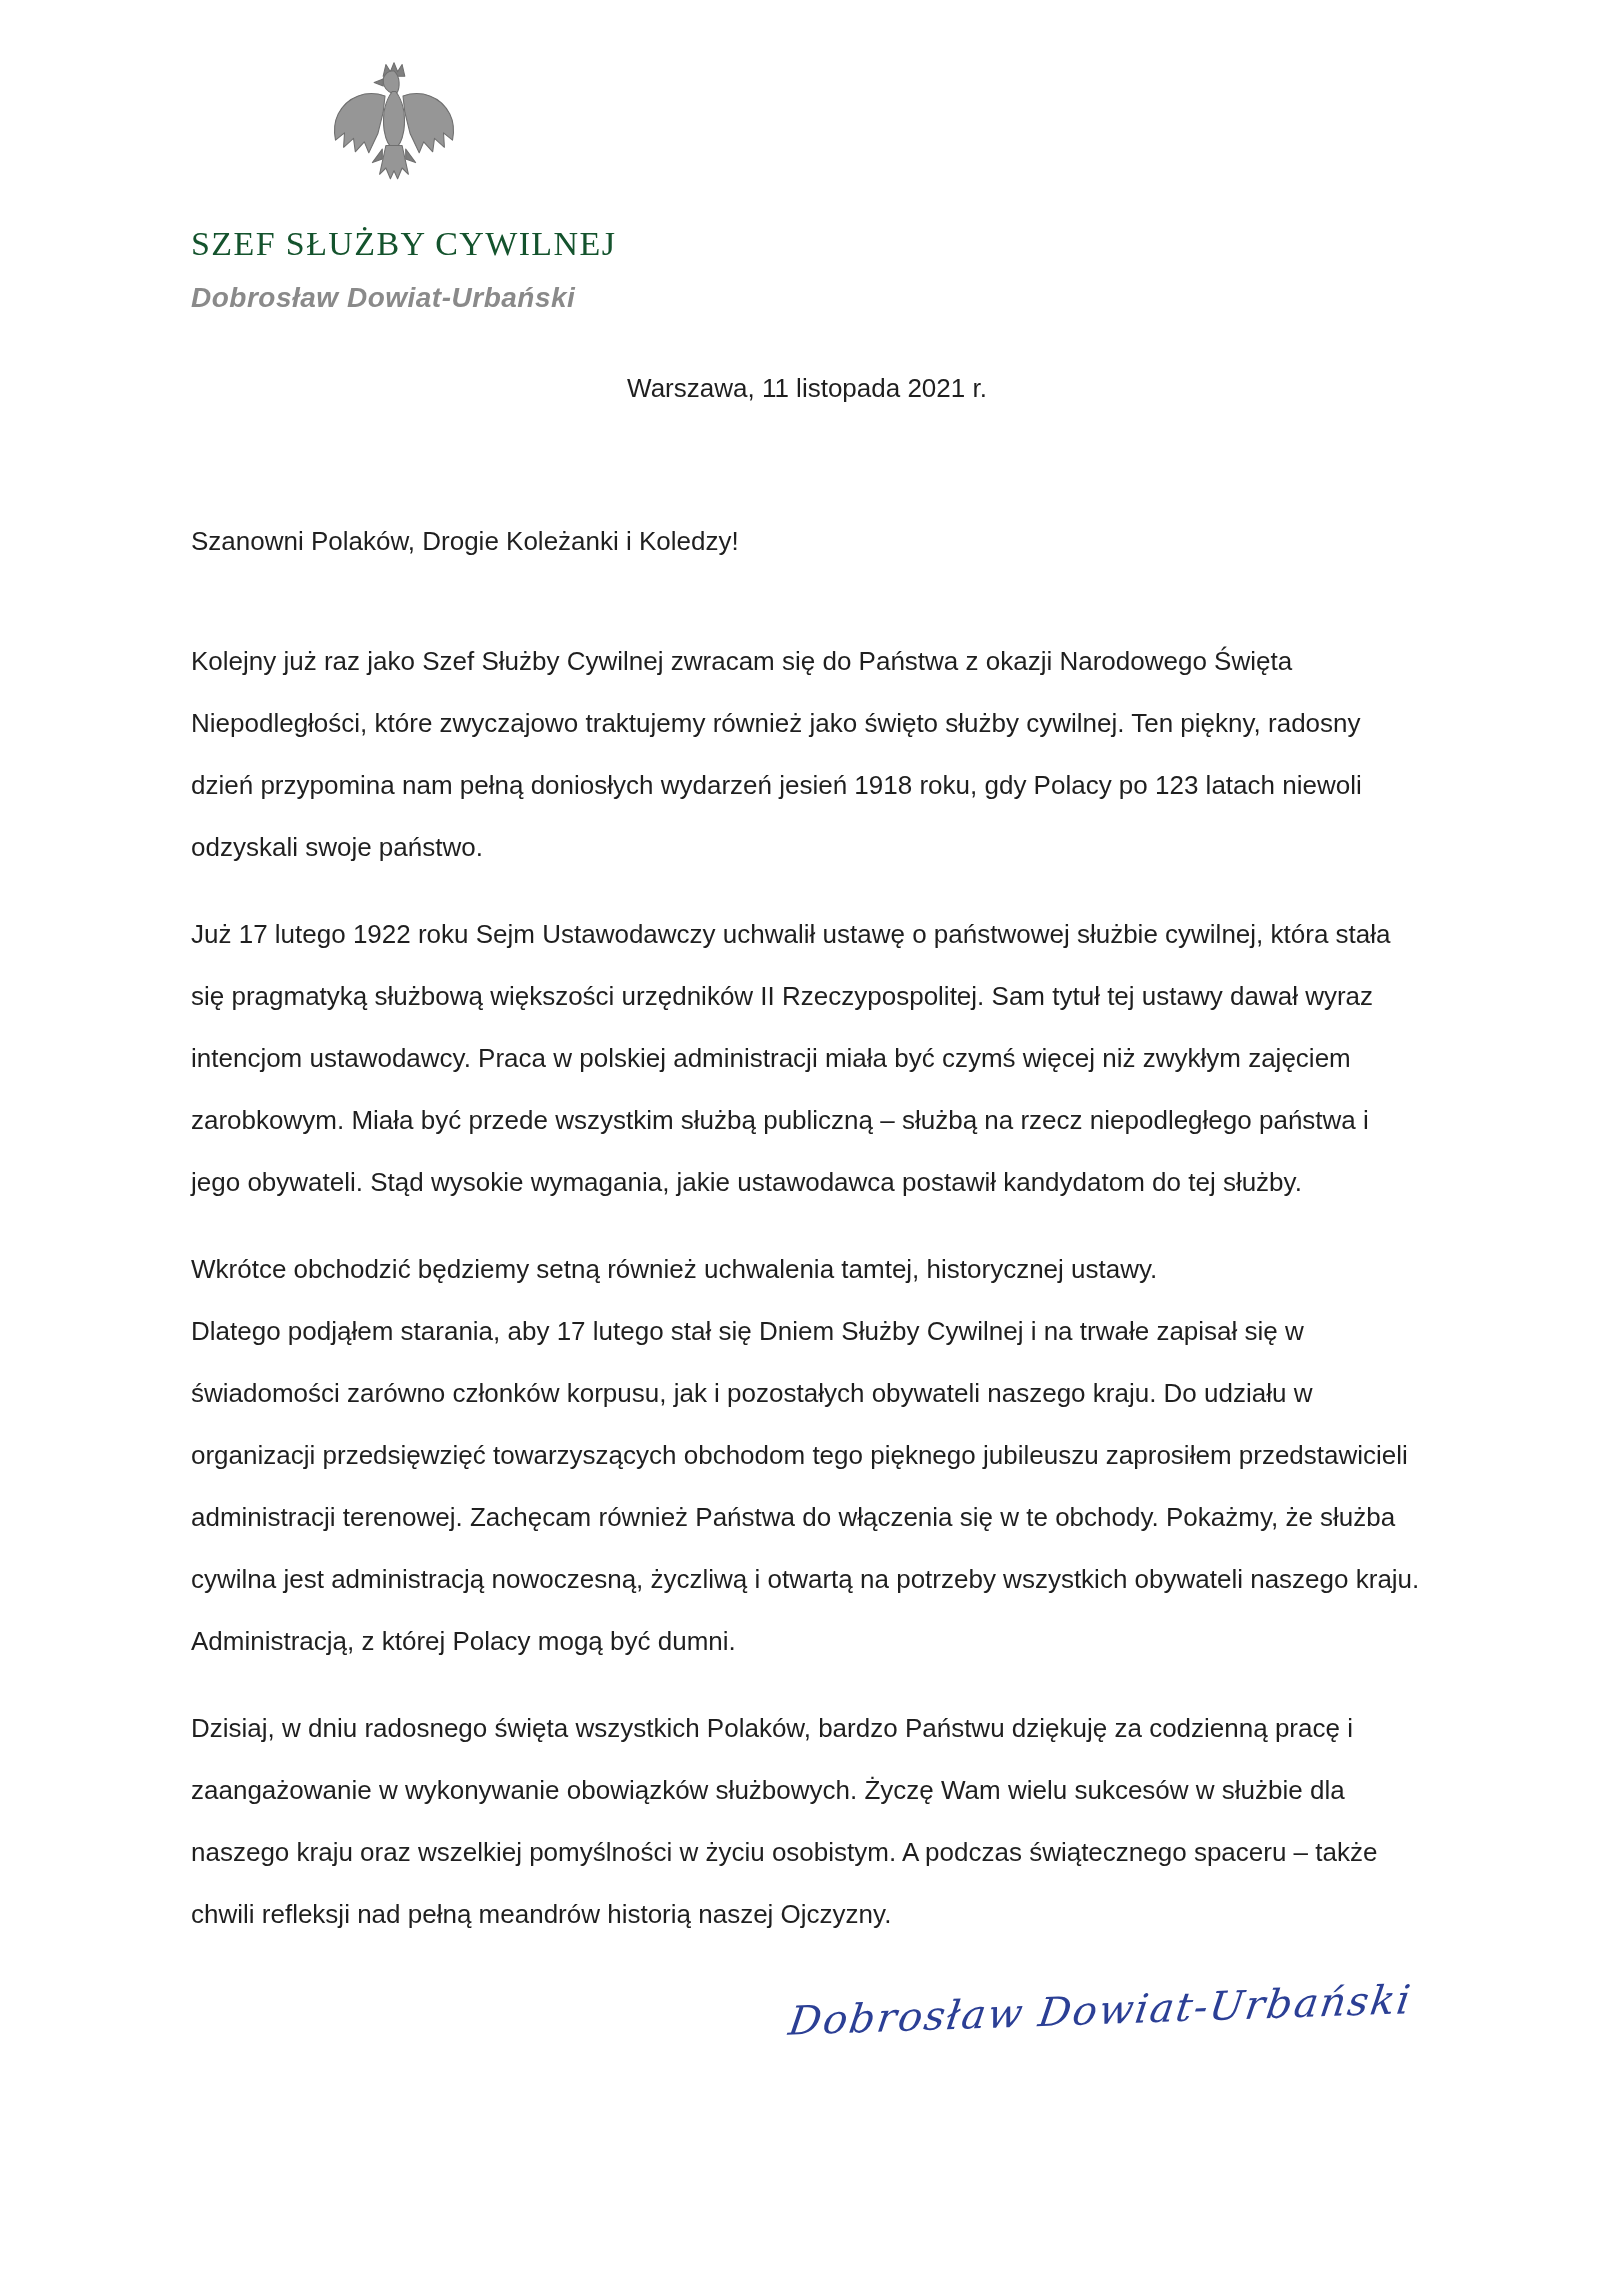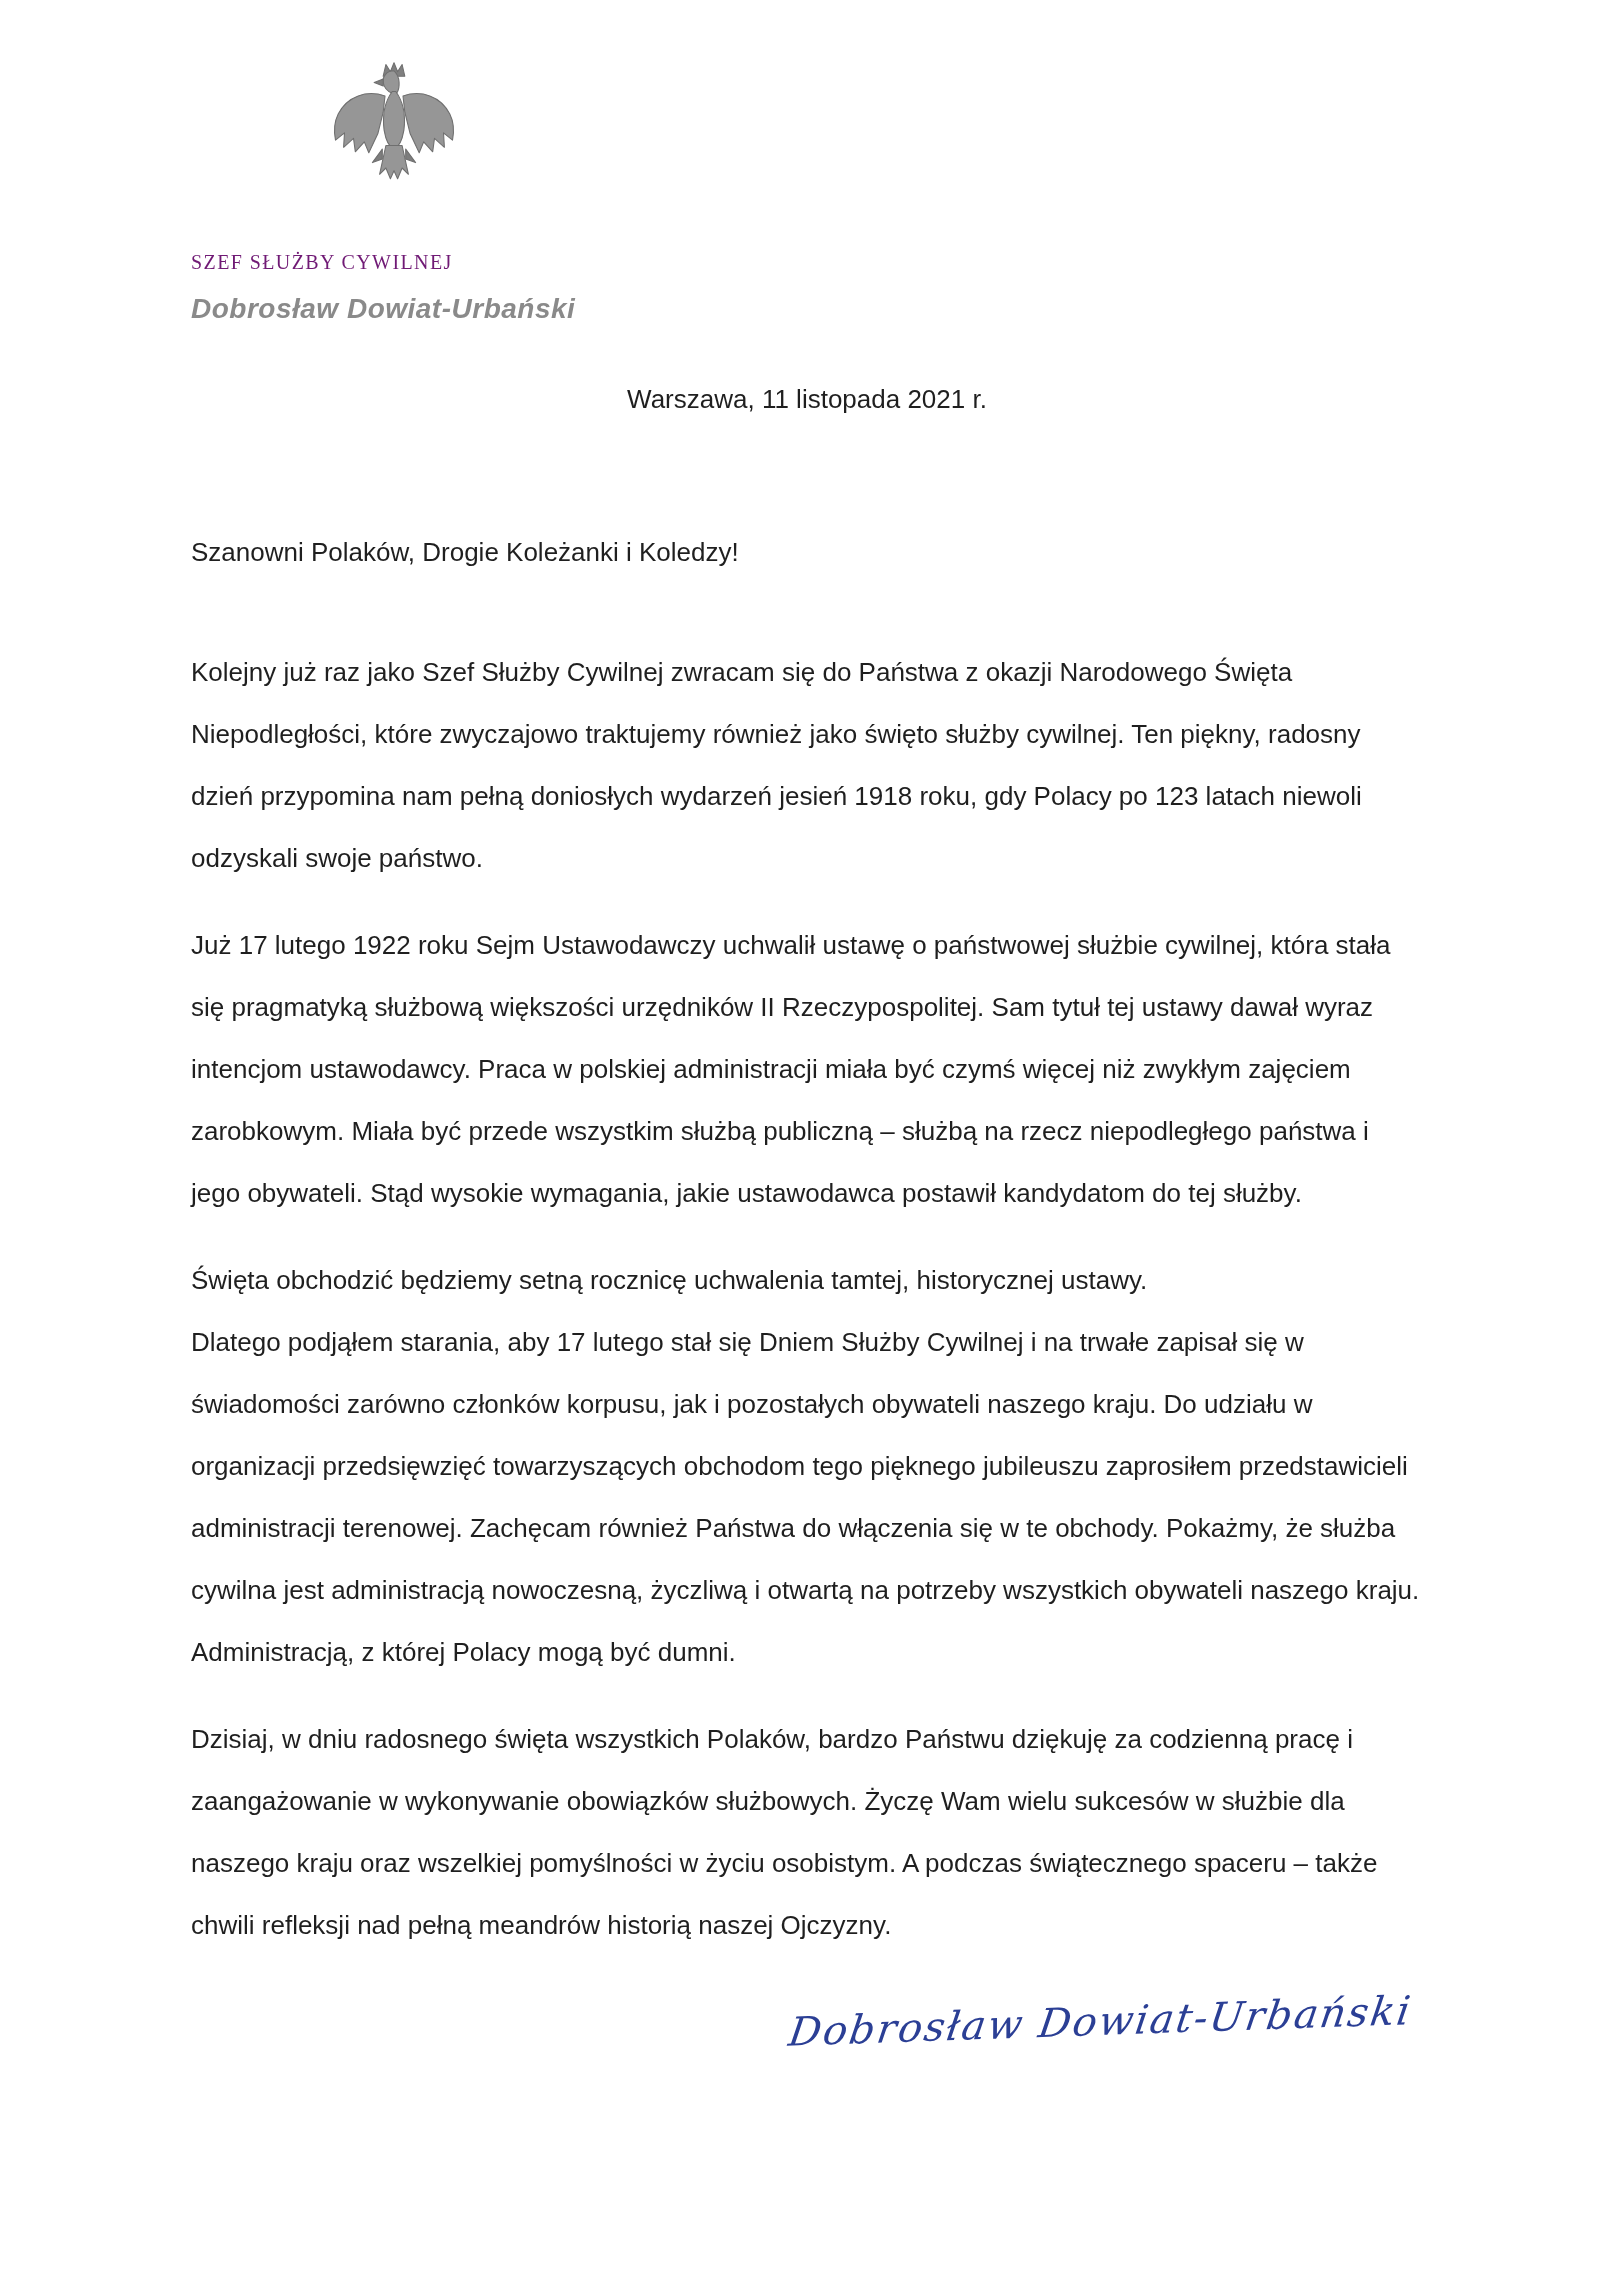--- a/index.html
+++ b/index.html
@@ -22,25 +22,25 @@
     background: #ffffff;
     overflow: hidden;
   }
   .emblem {
     width: 126px;
     height: 145px;
     margin-left: 140px;
   }
   .emblem svg { width: 100%; height: 100%; }
   .lh-title {
-    margin-top: 51px;
+    margin-top: 25px;
     font-family: "Liberation Serif", serif;
-    font-size: 20px;
+    font-size: 34px;
     letter-spacing: 1.4px;
-    color: #701a75;
+    color: #14532d;
   }
   .lh-name {
     margin-top: 19px;
     font-size: 28px;
     font-style: italic;
     font-weight: bold;
     letter-spacing: 0.5px;
     color: #8a8a8a;
   }
   .dateline {
@@ -115,21 +115,21 @@
 
   <div class="lh-name">Dobrosław Dowiat-Urbański</div>
 
   <div class="dateline">Warszawa, 11 listopada 2021 r.</div>
 
   <div class="salutation">Szanowni Polaków, Drogie Koleżanki i Koledzy!</div>
 
   <div class="body-text">
     <p>Kolejny już raz jako Szef Służby Cywilnej zwracam się do Państwa z okazji Narodowego Święta Niepodległości, które zwyczajowo traktujemy również jako święto służby cywilnej. Ten piękny, radosny dzień przypomina nam pełną doniosłych wydarzeń jesień 1918 roku, gdy Polacy po 123 latach niewoli odzyskali swoje państwo.</p>
     <p>Już 17 lutego 1922 roku Sejm Ustawodawczy uchwalił ustawę o państwowej służbie cywilnej, która stała się pragmatyką służbową większości urzędników II Rzeczypospolitej. Sam tytuł tej ustawy dawał wyraz intencjom ustawodawcy. Praca w polskiej administracji miała być czymś więcej niż zwykłym zajęciem zarobkowym. Miała być przede wszystkim służbą publiczną – służbą na rzecz niepodległego państwa i jego obywateli. Stąd wysokie wymagania, jakie ustawodawca postawił kandydatom do tej służby.</p>
-    <p class="no-gap">Święta obchodzić będziemy setną rocznicę uchwalenia tamtej, historycznej ustawy.</p>
+    <p class="no-gap">Wkrótce obchodzić będziemy setną również uchwalenia tamtej, historycznej ustawy.</p>
     <p>Dlatego podjąłem starania, aby 17 lutego stał się Dniem Służby Cywilnej i na trwałe zapisał się w świadomości zarówno członków korpusu, jak i pozostałych obywateli naszego kraju. Do udziału w organizacji przedsięwzięć towarzyszących obchodom tego pięknego jubileuszu zaprosiłem przedstawicieli administracji terenowej. Zachęcam również Państwa do włączenia się w te obchody. Pokażmy, że służba cywilna jest administracją nowoczesną, życzliwą i otwartą na potrzeby wszystkich obywateli naszego kraju. Administracją, z której Polacy mogą być dumni.</p>
     <p>Dzisiaj, w dniu radosnego święta wszystkich Polaków, bardzo Państwu dziękuję za codzienną pracę i zaangażowanie w wykonywanie obowiązków służbowych. Życzę Wam wielu sukcesów w służbie dla naszego kraju oraz wszelkiej pomyślności w życiu osobistym. A podczas świątecznego spaceru – także chwili refleksji nad pełną meandrów historią naszej Ojczyzny.</p>
   </div>
 
   <div class="signature-area">
     <span class="signature">Dobrosław Dowiat-Urbański</span>
   </div>
 
 </div>
 

